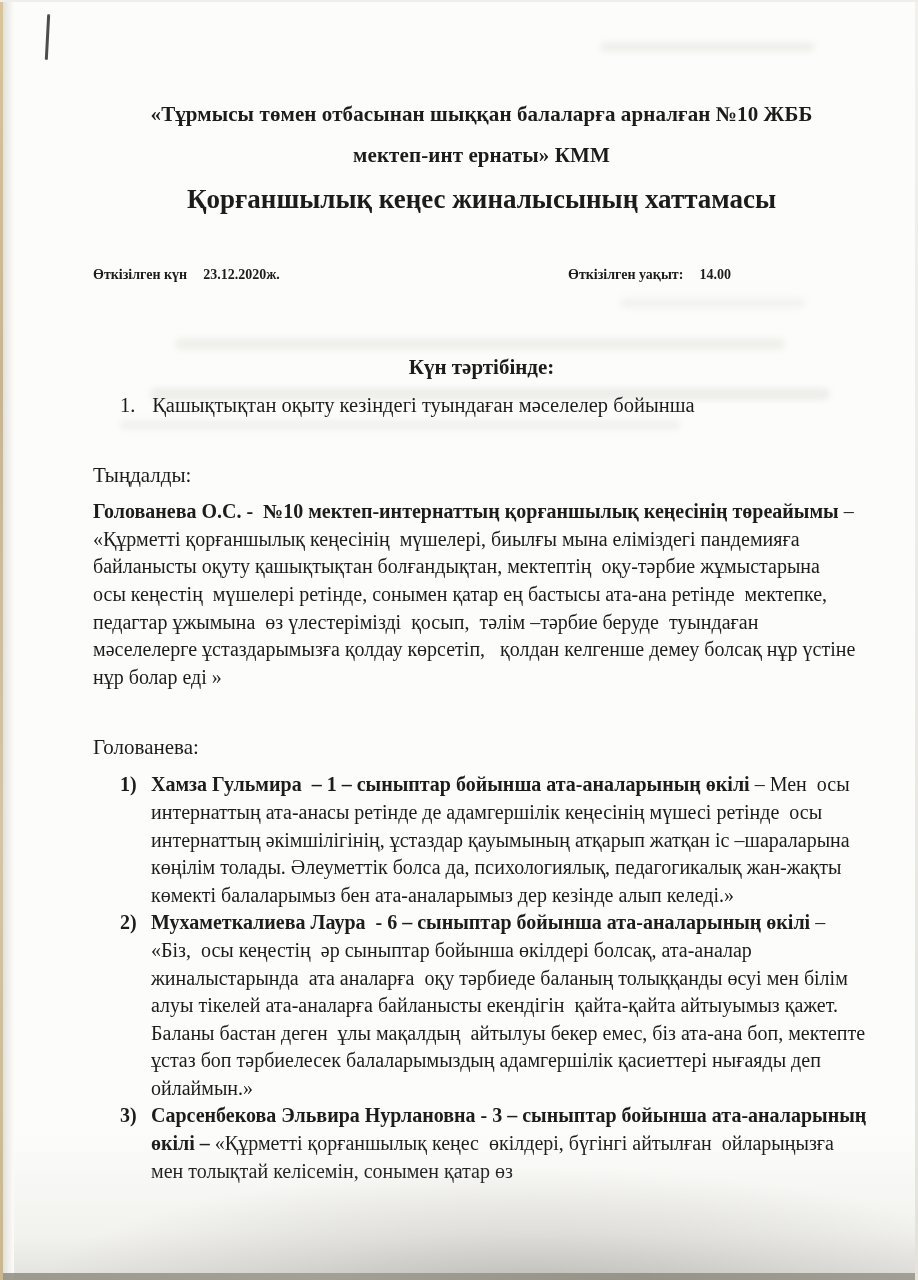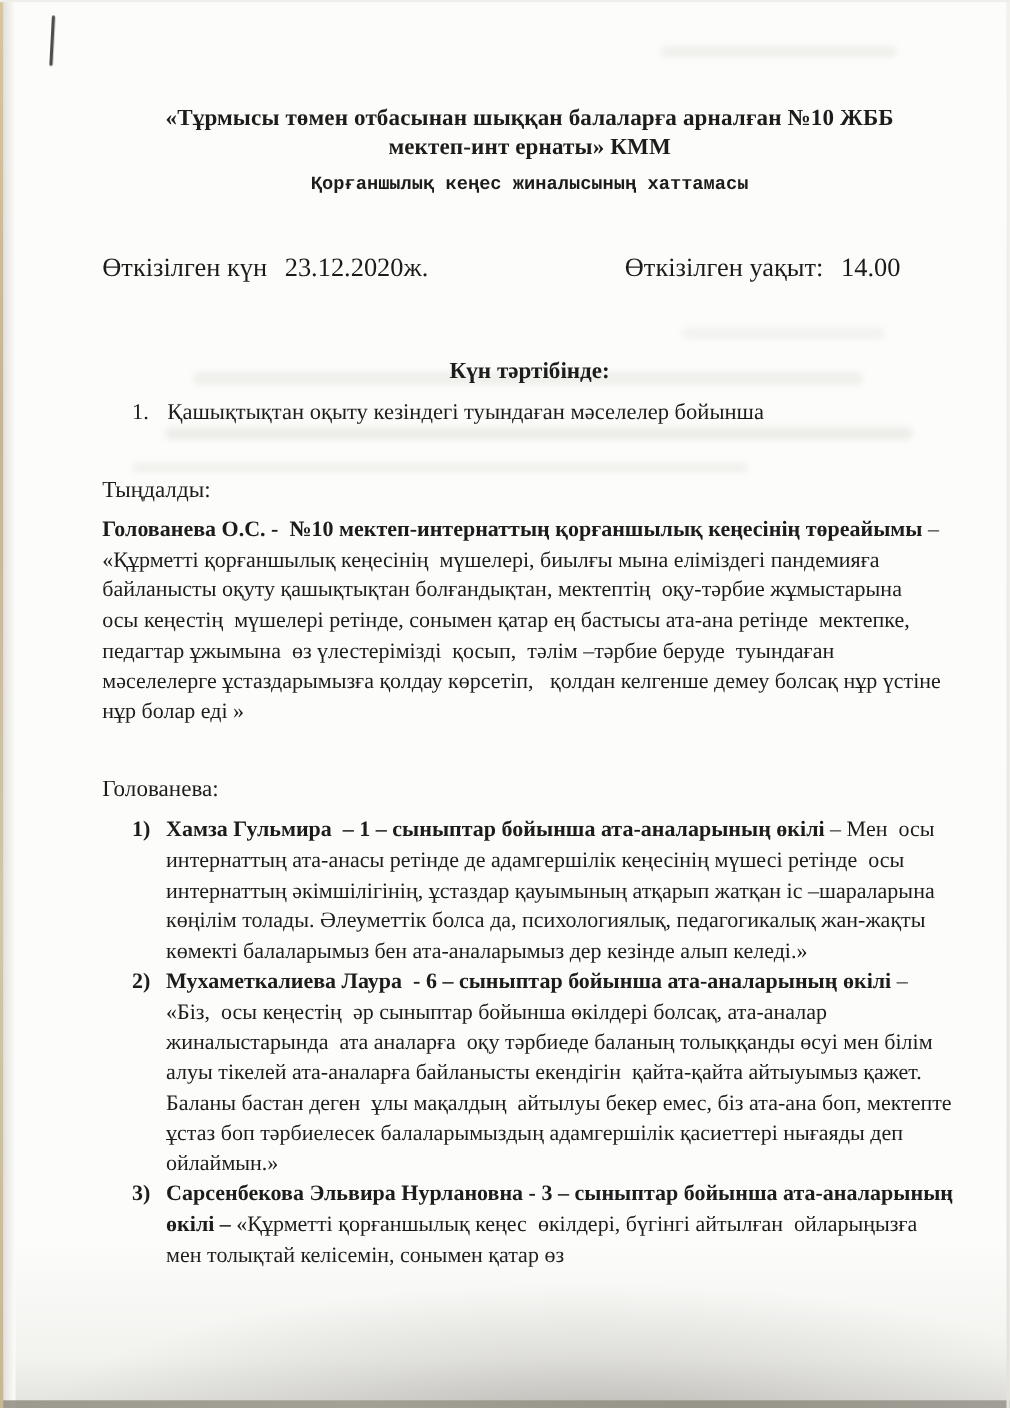--- a/index.html
+++ b/index.html
@@ -73,34 +73,34 @@
     position:relative;z-index:2;
     padding:94px 48px 0 93px;
     font-size:20px;
     line-height:27.6px;
   }
   .title{
     margin:0 auto;
     max-width:724px;
     text-align:center;
     font-size:21px;font-weight:700;
-    line-height:26px;
+    line-height:41px;
     letter-spacing:.1px;
   }
   .subtitle{
     margin:9px auto 0 auto;
     text-align:center;
-    font-size:17px;font-weight:700;
+    font-size:27px;font-weight:700;
     line-height:28px;
-    font-family:Liberation Mono, monospace;
   }
   .meta-row{
     display:flex;
     margin-top:48px;
-    font-size:24px;
+    font-size:14px;
+    font-weight:bold;
   }
   .meta-left{flex:0 0 475px;}
   .meta-value{margin-left:16px;}
   .agenda-heading{
     margin:64px 0 0 0;
     text-align:center;
     font-size:21px;font-weight:700;
     line-height:28px;
   }
   .agenda-item{

